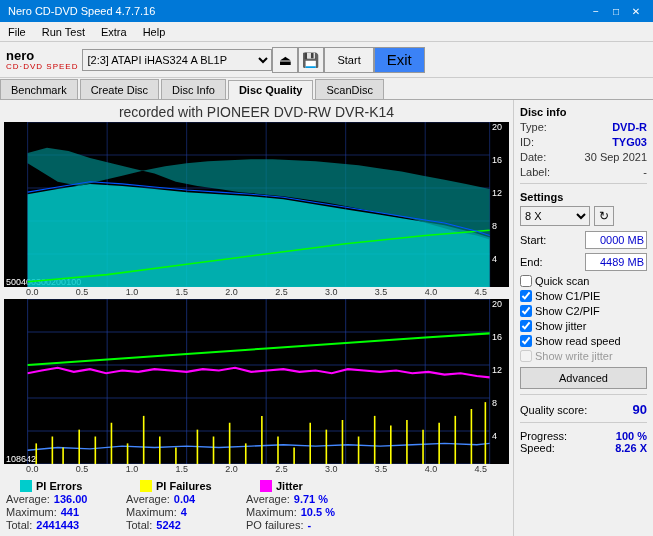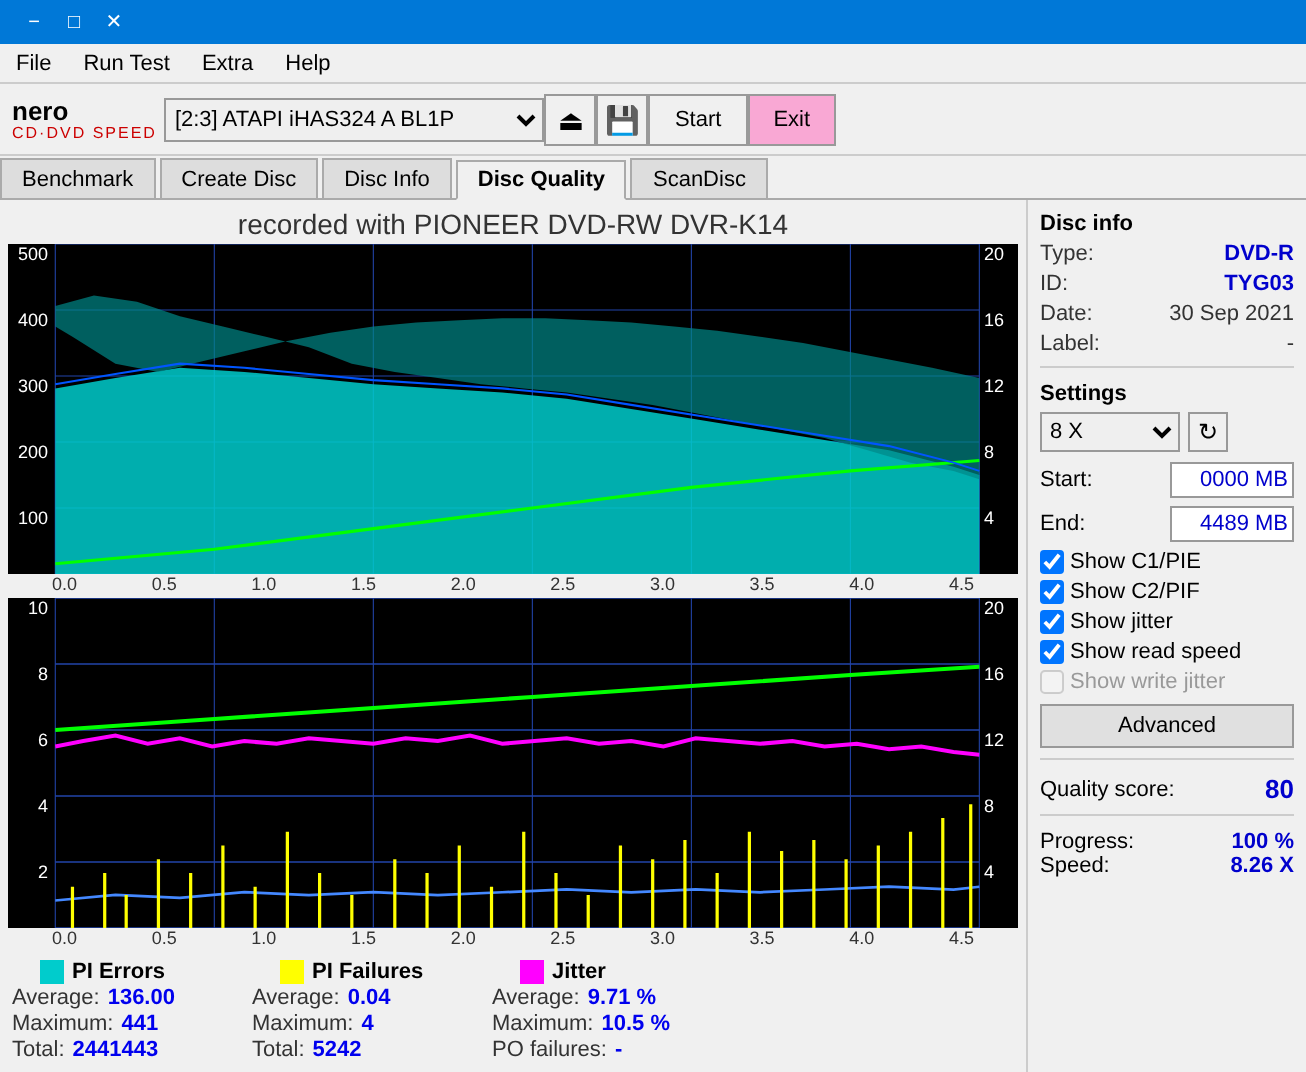--- a/index.html
+++ b/index.html
@@ -82,24 +82,24 @@
 
     .start-btn {
       height: 26px; padding: 0 12px;
       background: #f0f0f0;
       border: 1px solid #999;
       cursor: pointer;
       font-size: 11px;
     }
     .exit-btn {
       height: 26px; padding: 0 12px;
-      background: #f9a8d4;
-      border: 1px solid #999;
-      cursor: pointer;
-      font-size: 11px;
+      background: #3b82f6;
+      border: 1px solid #999;
+      cursor: pointer;
+      font-size: 15px;
     }
 
     
     .tab-bar {
       background: #f0f0f0;
       display: flex;
       align-items: flex-end;
       padding-top: 2px;
       border-bottom: 1px solid #aaa;
       height: 22px;
@@ -284,21 +284,21 @@
     }
     .progress-val { color: #0000cc; font-weight: bold; }
 
     
     .y-axis-left {
       position: absolute;
       left: 0;
       top: 0; bottom: 0;
       width: 22px;
       display: flex;
-      flex-direction: column;
+      flex-direction: row;
       justify-content: space-between;
       align-items: flex-end;
       padding: 0 2px;
       color: white;
       font-size: 9px;
       pointer-events: none;
     }
     .y-axis-right {
       position: absolute;
       right: 0;
@@ -319,20 +319,21 @@
       padding: 0 22px;
       font-size: 9px;
       color: #333;
       height: 12px;
     }
   </style>
 </head>
 <body>
 
 <div class="title-bar">
+  <span class="title-bar-title">Nero CD-DVD Speed 4.7.7.16</span>
   <div class="title-bar-controls">
     <button class="title-btn">−</button>
     <button class="title-btn">□</button>
     <button class="title-btn close">✕</button>
   </div>
 </div>
 
 <div class="menu-bar">
   <span class="menu-item">File</span>
   <span class="menu-item">Run Test</span>
@@ -609,20 +610,24 @@
     <div class="field-row">
       <span>Start:</span>
       <input type="text" class="field-input" value="0000 MB" style="">
     </div>
     <div class="field-row">
       <span>End:</span>
       <input type="text" class="field-input" value="4489 MB" style="">
     </div>
 
     <div class="checkbox-row">
+      <input type="checkbox" style="">
+      <label>Quick scan</label>
+    </div>
+    <div class="checkbox-row">
       <input type="checkbox" checked="" style="">
       <label>Show C1/PIE</label>
     </div>
     <div class="checkbox-row">
       <input type="checkbox" checked="" style="">
       <label>Show C2/PIF</label>
     </div>
     <div class="checkbox-row">
       <input type="checkbox" checked="" style="">
       <label>Show jitter</label>
@@ -635,21 +640,21 @@
       <input type="checkbox" disabled="" style="">
       <label style="color:#999;">Show write jitter</label>
     </div>
 
     <button class="advanced-btn">Advanced</button>
 
     <div class="divider"></div>
 
     <div class="quality-row">
       <span>Quality score:</span>
-      <span class="quality-score">80</span>
+      <span class="quality-score">90</span>
     </div>
 
     <div class="divider"></div>
 
     <div class="progress-section">
       <div class="progress-row">
         <span>Progress:</span>
         <span class="progress-val">100 %</span>
       </div>
       <div class="progress-row">

